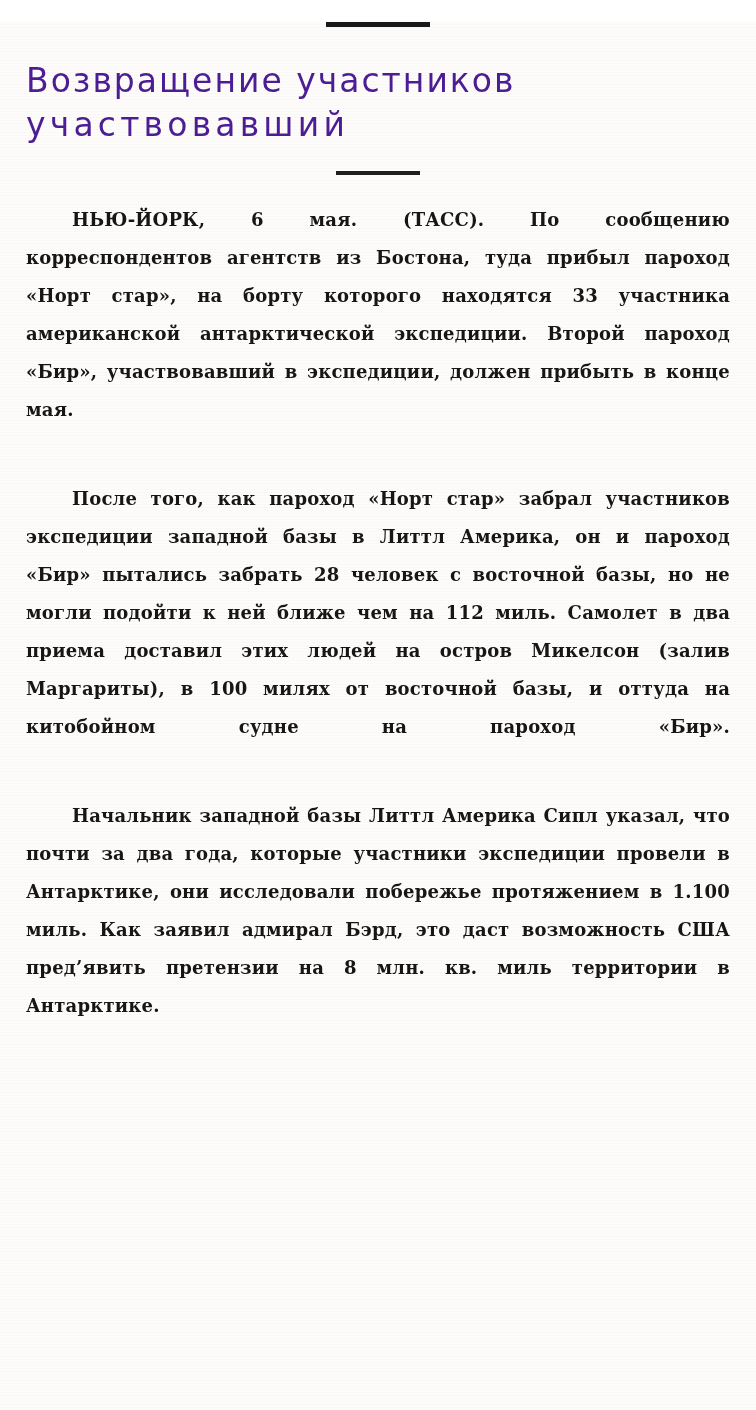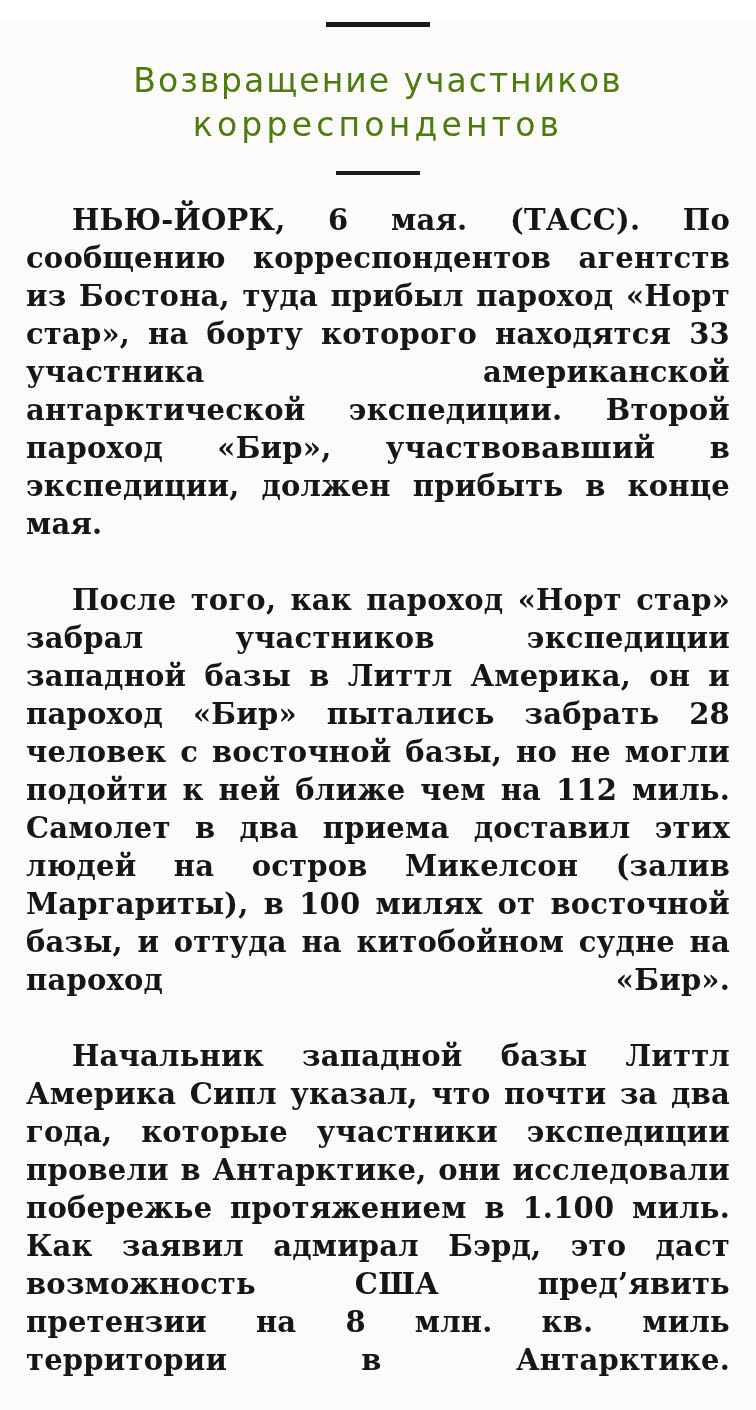--- a/index.html
+++ b/index.html
@@ -24,27 +24,27 @@
   }
   
   .rule-top {
     width: 104px;
     height: 5px;
     background: #1a1a1a;
     margin: 22px auto 0 auto;
   }
   .headline {
     margin: 32px 0 0 0;
-    text-align: center;
+    text-align: left;
     font-family: "DejaVu Sans", sans-serif;
     font-weight: 400;
     font-size: 33px;
     line-height: 44px;
     letter-spacing: 2.0px;
-    color: #4d7c0f;
+    color: #4c1d95;
     text-rendering: optimizeLegibility;
   }
   .headline .hl-line {
     display: block;
     white-space: nowrap;
   }
   .headline .hl-line.l2 {
     letter-spacing: 4.2px;
   }
   .headline .hl-line.l3 {
@@ -58,28 +58,29 @@
   }
   .article {
     margin-top: 26px;
   }
   p.para {
     margin: 0 0 0 0;
     text-align: justify;
     text-justify: inter-word;
     font-family: "DejaVu Serif", serif;
     font-weight: 700;
-    font-size: 29px;
+    font-size: 18px;
     line-height: 38px;
     letter-spacing: 0.2px;
     color: #161616;
     text-indent: 46px;
     word-spacing: 1px;
   }
   p.para + p.para {
+    margin-top: 13px;
   }
   
   p.para::after {
     content: "";
     display: inline-block;
     width: 100%;
   }
   
   .grain {
     position: absolute;
@@ -93,21 +94,21 @@
 </style>
 </head>
 <body>
 
 <div class="page">
 
   <div class="rule-top"></div>
 
   <h1 class="headline">
     <span class="hl-line l1">Возвращение участников</span>
-    <span class="hl-line l2">корреспондентов</span>
+    <span class="hl-line l2">участвовавший</span>
   </h1>
 
   <div class="rule-mid"></div>
 
   <div class="article">
     <p class="para">НЬЮ-ЙОРК, 6 мая. (ТАСС). По сообщению корреспондентов агентств из Бостона, туда прибыл пароход «Норт стар», на борту которого находятся 33 участника американской антарктической экспедиции. Второй пароход «Бир», участвовавший в экспедиции, должен прибыть в конце мая.</p>
     <p class="para">После того, как пароход «Норт стар» забрал участников экспедиции западной базы в Литтл Америка, он и пароход «Бир» пытались забрать 28 человек с восточной базы, но не могли подойти к ней ближе чем на 112 миль. Самолет в два приема доставил этих людей на остров Микелсон (залив Маргариты), в 100 милях от восточной базы, и оттуда на китобойном судне на пароход «Бир».</p>
     <p class="para">Начальник западной базы Литтл Америка Сипл указал, что почти за два года, которые участники экспедиции провели в Антарктике, они исследовали побережье протяжением в 1.100 миль. Как заявил адмирал Бэрд, это даст возможность США пред’явить претензии на 8 млн. кв. миль территории в Антарктике.</p>
   </div>
 

